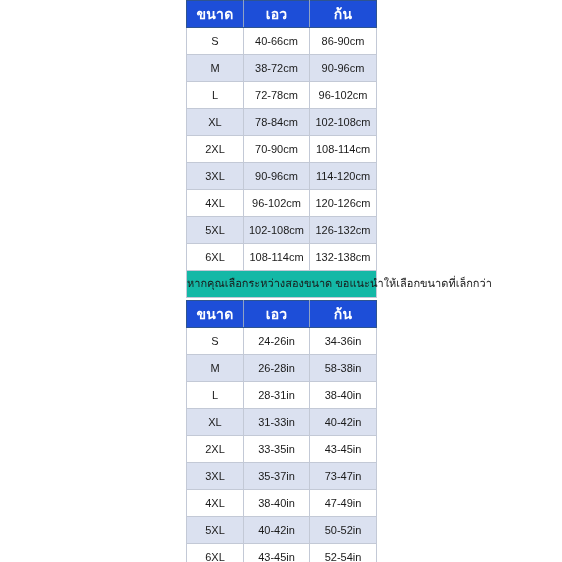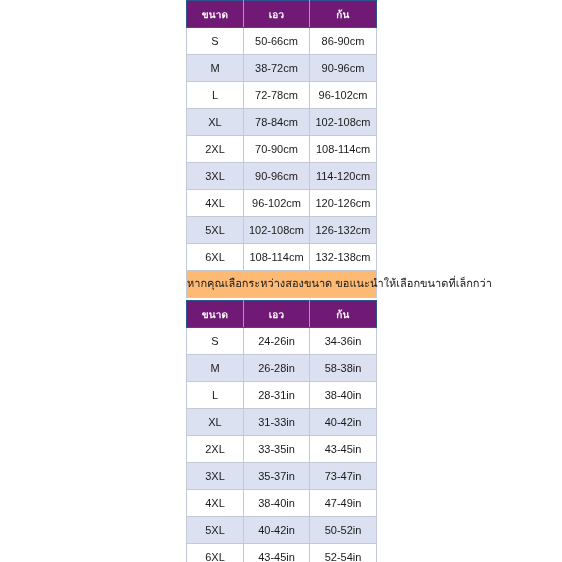--- a/index.html
+++ b/index.html
@@ -23,23 +23,23 @@
     width: 190px;
     border-collapse: collapse;
     table-layout: fixed;
     border: 1px solid #b9bfcc;
   }
   table.size-table col.c-size  { width: 57px; }
   table.size-table col.c-waist { width: 66px; }
   table.size-table col.c-hip   { width: 67px; }
 
   table.size-table th {
-    background: #701a75;
+    background: #1d4ed8;
     color: #ffffff;
-    font-size: 10px;
+    font-size: 14px;
     font-weight: bold;
     height: 26px;
     text-align: center;
     border: 1px solid #2E5490;
     border-right-color: #8fa2c4;
     padding: 0;
     letter-spacing: 0.2px;
   }
   table.size-table th:last-child { border-right-color: #2E5490; margin-top: 44px; }
 
@@ -49,21 +49,21 @@
     height: 26px;
     text-align: center;
     border: 1px solid #c3c9d6;
     padding: 0;
     white-space: nowrap;
   }
   tr.row-odd  td { background: #ffffff; }
   tr.row-even td { background: #dbe1f0; }
 
   td.note-cell {
-    background: #fdba74;
+    background: #14b8a6;
     font-size: 8.5px;
     line-height: 1.45;
     color: #1a1a1a;
     height: 36px;
     padding: 3px 4px;
     text-align: center;
     border: 1px solid #c3c9d6;
     white-space: normal;
     margin-top: 22px;
   }
@@ -83,21 +83,21 @@
     <thead>
       <tr>
         <th>ขนาด</th>
         <th>เอว</th>
         <th>ก้น</th>
       </tr>
     </thead>
     <tbody id="body-cm">
         <tr class="row-odd">
           <td>S</td>
-          <td>50-66cm</td>
+          <td>40-66cm</td>
           <td>86-90cm</td>
         </tr>
         <tr class="row-even">
           <td>M</td>
           <td>38-72cm</td>
           <td>90-96cm</td>
         </tr>
         <tr class="row-odd">
           <td>L</td>
           <td>72-78cm</td>

